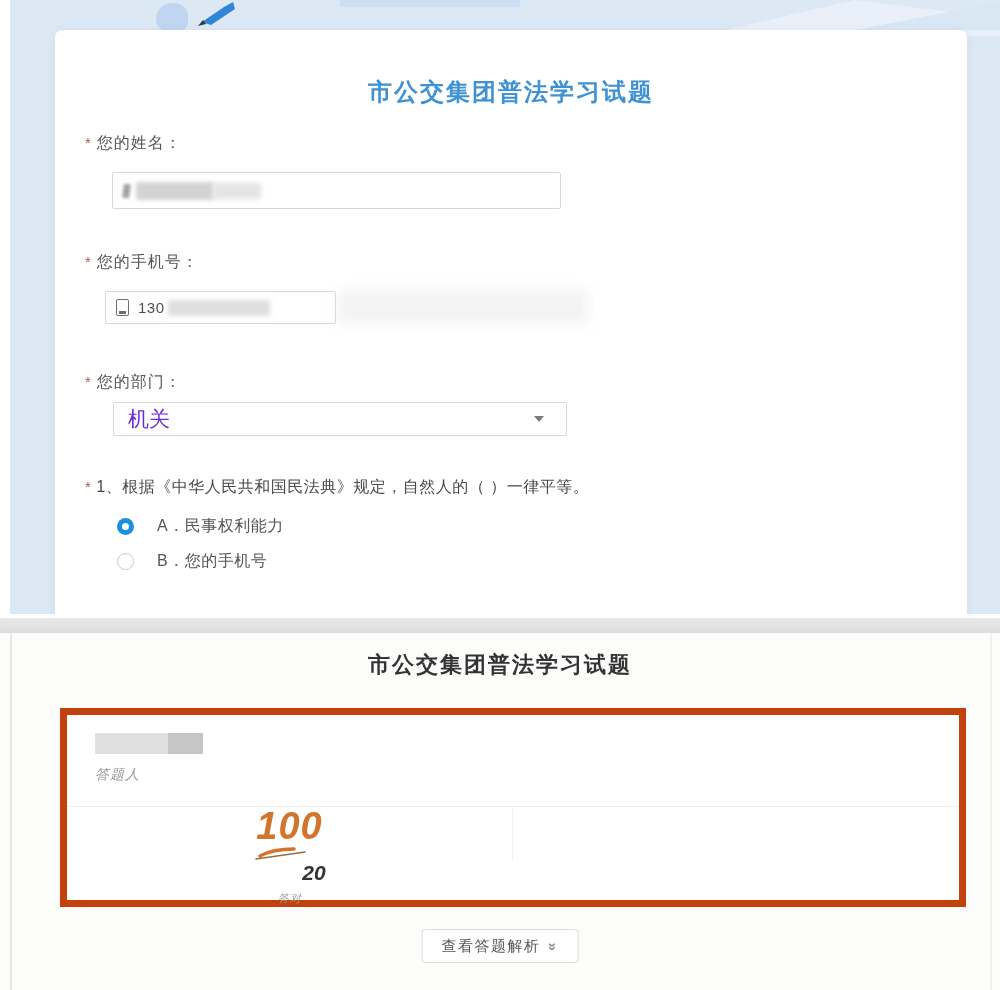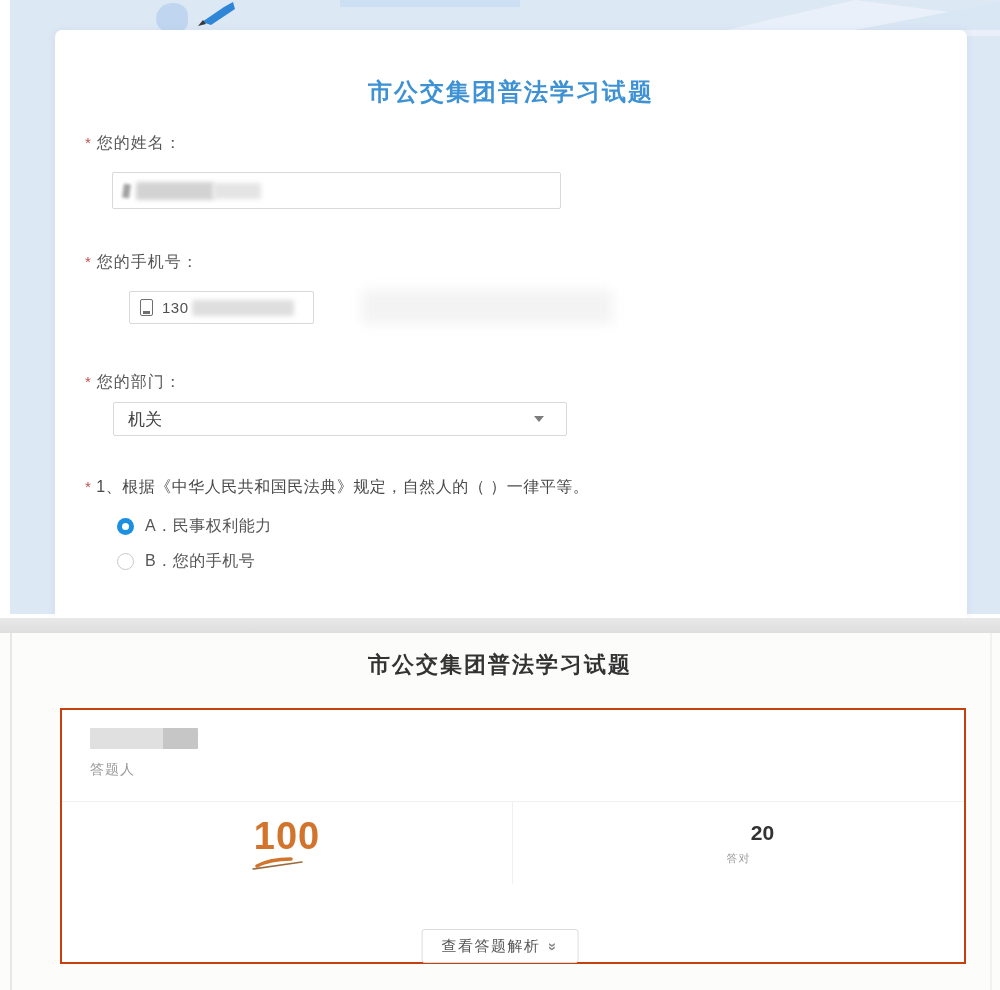--- a/index.html
+++ b/index.html
@@ -25,21 +25,21 @@
     font-size:24px; font-weight:bold; color:#3e92d4; letter-spacing:2px; }
 
   .field-label { position:absolute; font-size:16px; color:#565656; letter-spacing:1px; }
   .req { color:#c0504d; margin-right:5px; font-size:15px; }
   .lbl-name  { left:30px; top:103px; }
   .lbl-phone { left:30px; top:222px; }
   .lbl-dept  { left:30px; top:342px; }
 
   .text-input { position:absolute; background:#fff; border:1px solid #d9d9d9; border-radius:2px; }
   .input-name  { left:57px; top:142px; width:449px; height:37px; }
-  .input-phone { left:74px; top:261px; width:185px; height:33px; display:flex; align-items:center; padding:0 10px;text-align:right; }
+  .input-phone { left:50px; top:261px; width:231px; height:33px; display:flex; align-items:center; padding:0 10px;text-align:right; }
 
   .redact-mark { position:absolute; left:10px; top:11px; width:7px; height:14px;
     background:#a3a3a3; filter:blur(1.5px); transform:rotate(8deg); }
   .redact-bar1 { position:absolute; left:23px; top:9px; width:78px; height:18px;
     background:#d3d3d3; filter:blur(2px); border-radius:2px; }
   .redact-bar2 { position:absolute; left:100px; top:10px; width:48px; height:16px;
     background:#e4e4e4; filter:blur(2.5px); border-radius:2px; }
 
   .mobile-icon { width:13px; height:17px; border:1.5px solid #6f6f6f; border-radius:2px;
     position:relative; flex:0 0 auto; }
@@ -47,55 +47,55 @@
     height:3px; background:#6f6f6f; }
   .phone-prefix { font-size:15px; color:#4f4f4f; margin-left:9px; letter-spacing:.5px; }
   .phone-redact { width:102px; height:16px; background:#dedede; filter:blur(2.5px);
     margin-left:3px; border-radius:2px; }
   .phone-smudge { position:absolute; left:232px; top:-2px; width:250px; height:34px;
     background:rgba(226,226,226,.40); filter:blur(6px); pointer-events:none; }
 
   .select-box { position:absolute; left:58px; top:372px; width:454px; height:34px;
     background:#fff; border:1px solid #d9d9d9; border-radius:2px;
     display:flex; align-items:center; justify-content:space-between; padding:0 14px; cursor:pointer; }
-  .select-value { font-size:17px; color:#404040; }
+  .select-value { font-size:21px; color:#6d28d9; }
   .caret-down { width:0; height:0; border-left:5px solid transparent; border-right:5px solid transparent;
     border-top:6px solid #7c7c7c; margin-right:8px; }
 
   .question-text { position:absolute; left:30px; top:447px; width:860px;
     font-size:16px; color:#4a4a4a; letter-spacing:.5px; }
-  .option-row { position:absolute; left:62px; display:flex; align-items:center; cursor:pointer; }
+  .option-row { position:absolute; left:62px; display:flex; align-items:center; cursor:pointer;gap:12px; }
   .opt-a { top:486px; } .opt-b { top:521px; }
   .radio { width:17px; height:17px; border-radius:50%; flex:0 0 auto; position:relative; }
   .radio.sel { background:#1b90e0; }
   .radio.sel::after { content:""; position:absolute; left:5px; top:5px; width:7px; height:7px;
     border-radius:50%; background:#fff; }
   .radio.unsel { background:#fff; border:1.5px solid #c9c9c9; }
   .option-label { font-size:16px; color:#555; margin-left:11px; letter-spacing:.5px; }
 
   
   .band { position:absolute; left:0; top:618px; width:1000px; height:15px;
     background:linear-gradient(#e9e9e9,#dedede); }
 
   
   .result-screen { position:absolute; left:0; top:633px; width:1000px; height:357px; background:#fcfcfb; }
   .edge-line-left  { position:absolute; left:10px; top:0; width:2px; height:357px; background:#e7e7e7; }
   .edge-line-right { position:absolute; left:990px; top:0; width:2px; height:357px; background:#f1f1ef; }
   .result-title { position:absolute; left:0; top:17px; width:100%; text-align:center;
     font-size:22px; font-weight:bold; color:#333; letter-spacing:2px; }
 
-  .result-card { position:absolute; left:60px; top:75px; width:906px; height:256px;
-    background:#fff; border:2px solid #c2410c; }
+  .result-card { position:absolute; left:60px; top:75px; width:906px; height:199px;
+    background:#fff; border:7px solid #c2410c;font-style:italic; }
   .respondent-row { position:relative; height:92px; border-bottom:1px solid #f0f0f0; }
   .resp-redact { position:absolute; left:28px; top:18px; width:108px; height:21px;
     background:linear-gradient(90deg,#e0e0e0 0 68%,#c6c6c6 68% 100%);
     filter:blur(.6px); border-radius:1px; }
   .resp-label { position:absolute; left:28px; top:51px; font-size:14px; color:#9a9a9a; letter-spacing:1px; }
 
-  .score-row { display:flex; height:82px; }
+  .score-row { display:flex; height:82px;flex-direction:column; }
   .score-cell { width:50%; display:flex; flex-direction:column; align-items:center; justify-content:center; }
   .score-cell.left { border-right:1px solid #f0f0f0; }
   .score-value { font-size:38px; font-weight:bold; color:#d2742c; line-height:1; letter-spacing:1px; }
   .score-underline { margin-top:1px; transform:translateX(-8px); }
   .correct-count { font-size:21px; font-weight:600; color:#333; line-height:1; margin-top:2px;margin-left:48px; }
   .correct-label { font-size:11px; color:#9c9c9c; margin-top:8px; letter-spacing:1px; }
 
   .card-footer { display:flex; height:22px; background:#f7f7f6; border-top:1px solid #f0f0f0; }
   .footer-cell { width:50%; text-align:center; font-size:12px; color:#a6a6a6; line-height:21px; }
   .footer-cell.left { border-right:1px solid #ededed; }

